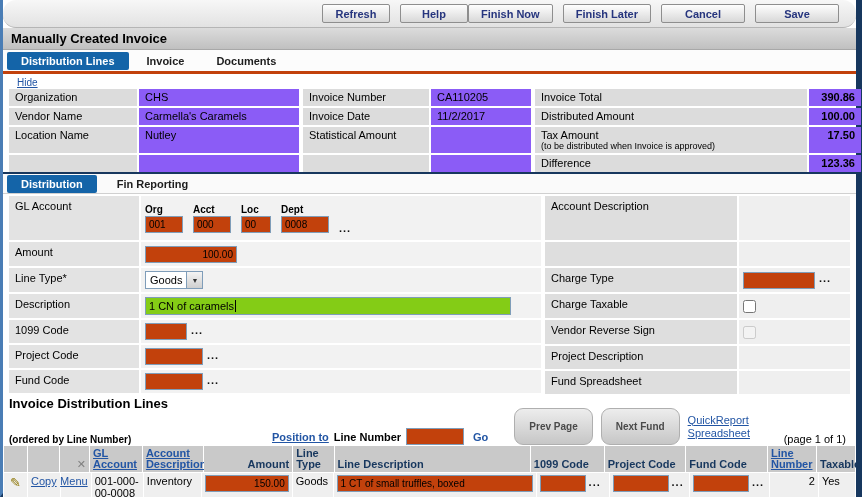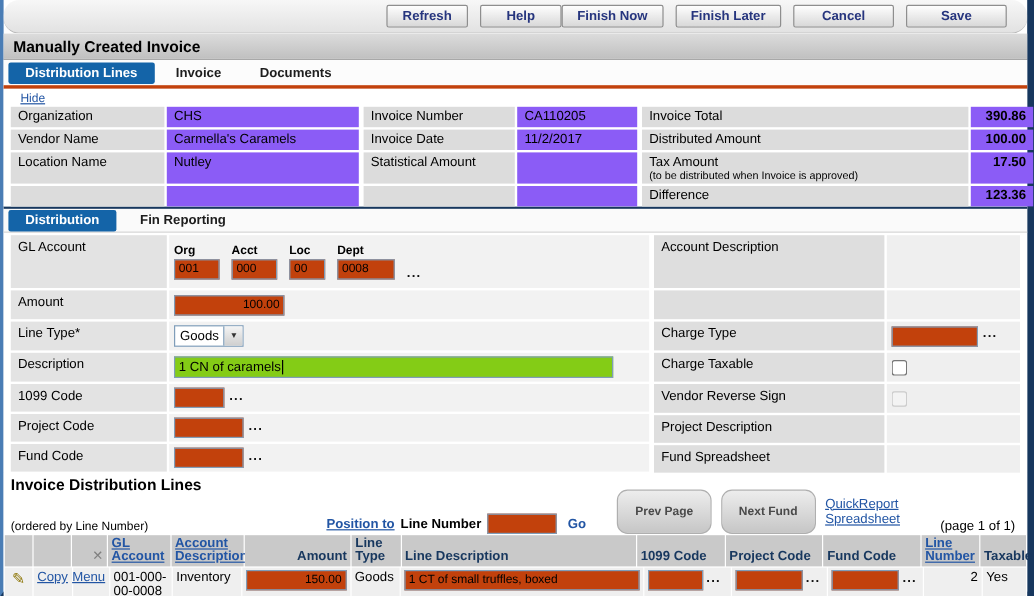--- a/index.html
+++ b/index.html
@@ -104,21 +104,21 @@
     display: flex; align-items: center; padding: 0 3px;
   }
   .desc-input span { border-right: 1px solid #000; padding-right: 1px; }
   .cb { width: 13px; height: 13px; }
   
   .lines-head {
     flex: 0 0 35px; display: flex; align-items: flex-end; padding: 2px 6px 0 6px; background: #fff; gap: 8px;
   }
   .lines-title-wrap { width: 255px; }
   .lines-title { font-weight: bold; font-size: 13px; }
-  .lines-sub { font-weight: normal; font-size: 10px; margin-top: 23px; }
+  .lines-sub { font-weight: bold; font-size: 10px; margin-top: 23px; }
   .pos-wrap { display: flex; align-items: center; gap: 5px; }
   .link { color: #2255A4; text-decoration: underline; cursor: pointer; }
   .blink { font-weight: bold; }
   .go { color: #2255A4; font-weight: bold; cursor: pointer; margin-left: 4px; }
   .pager { display: flex; align-items: center; gap: 8px; margin-left: 18px; }
   .pill {
     font-family: inherit; font-size: 10px; font-weight: bold; color: #4A4A4A;
     background: linear-gradient(#EDEDED,#C6C6C6); border: 1px solid #AFAFAF;
     border-radius: 9px; height: 37px; padding: 0 14px; cursor: pointer;
   }

